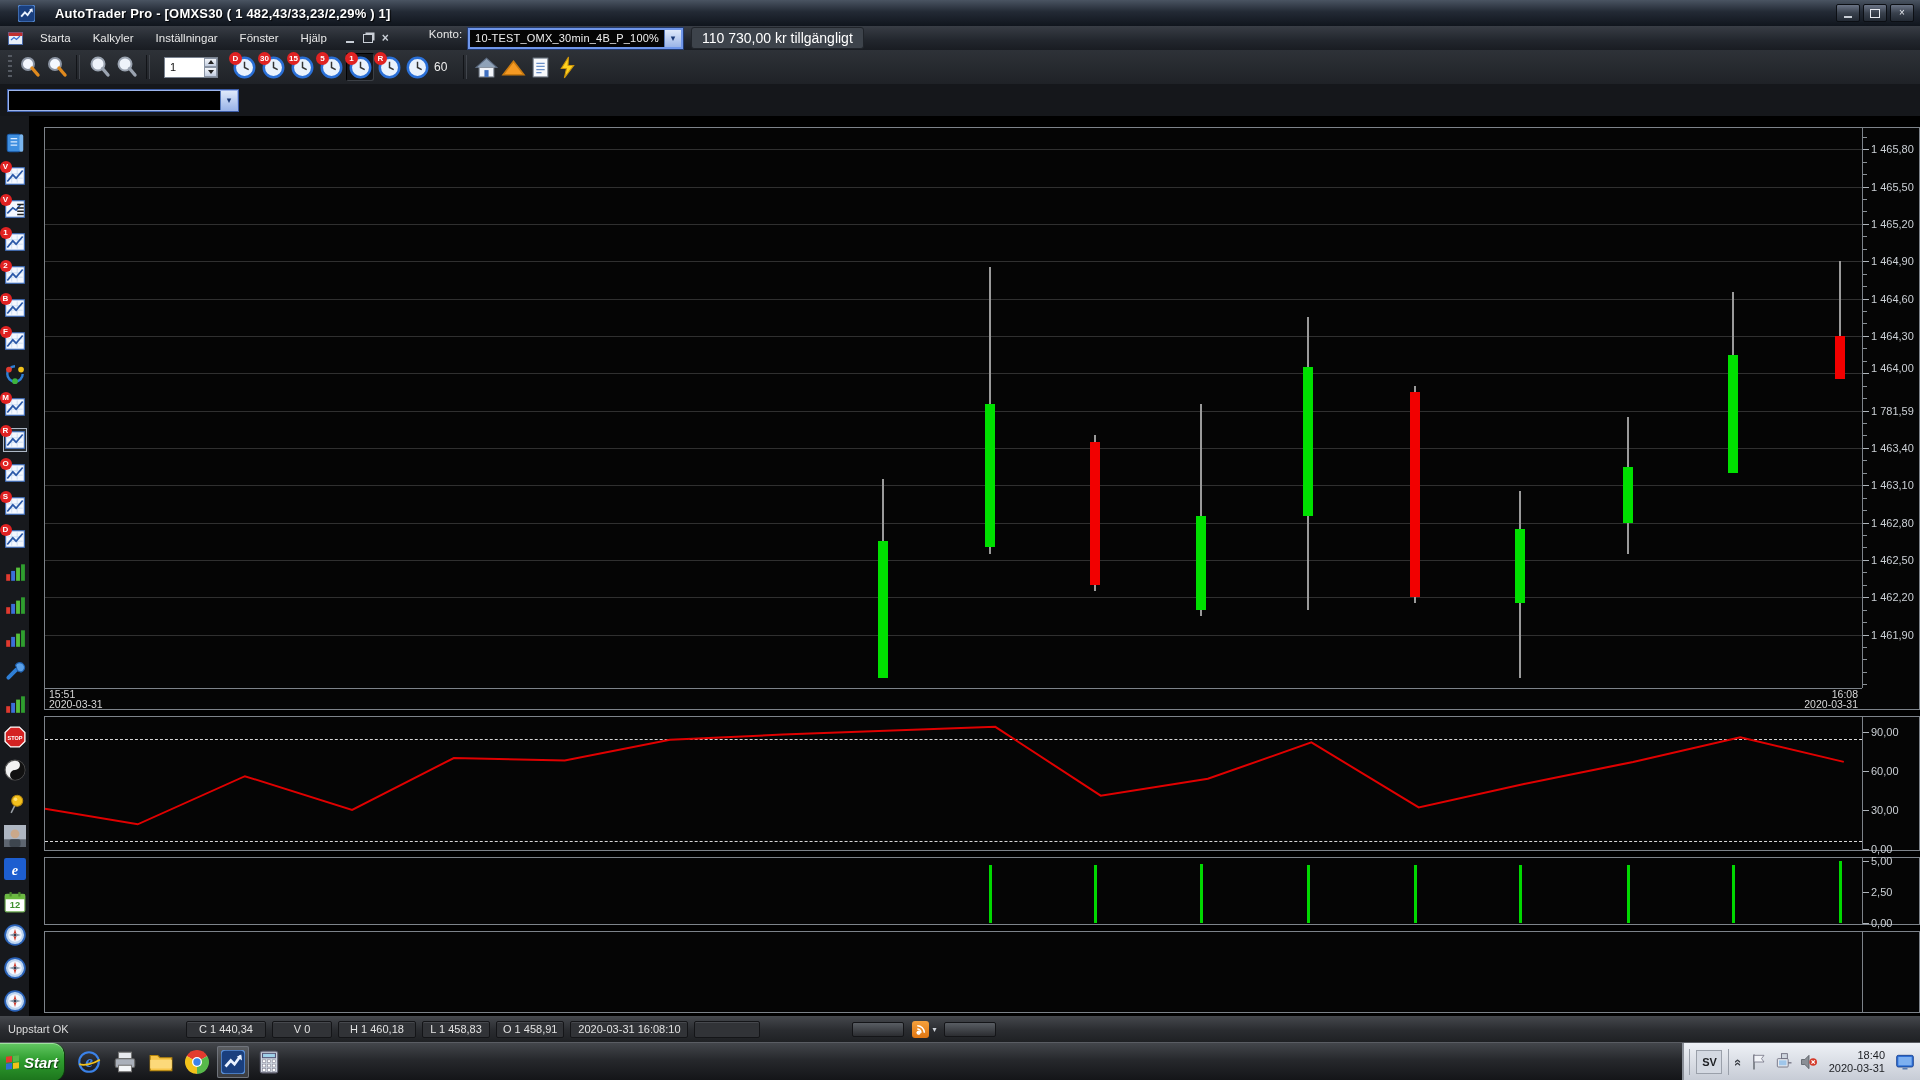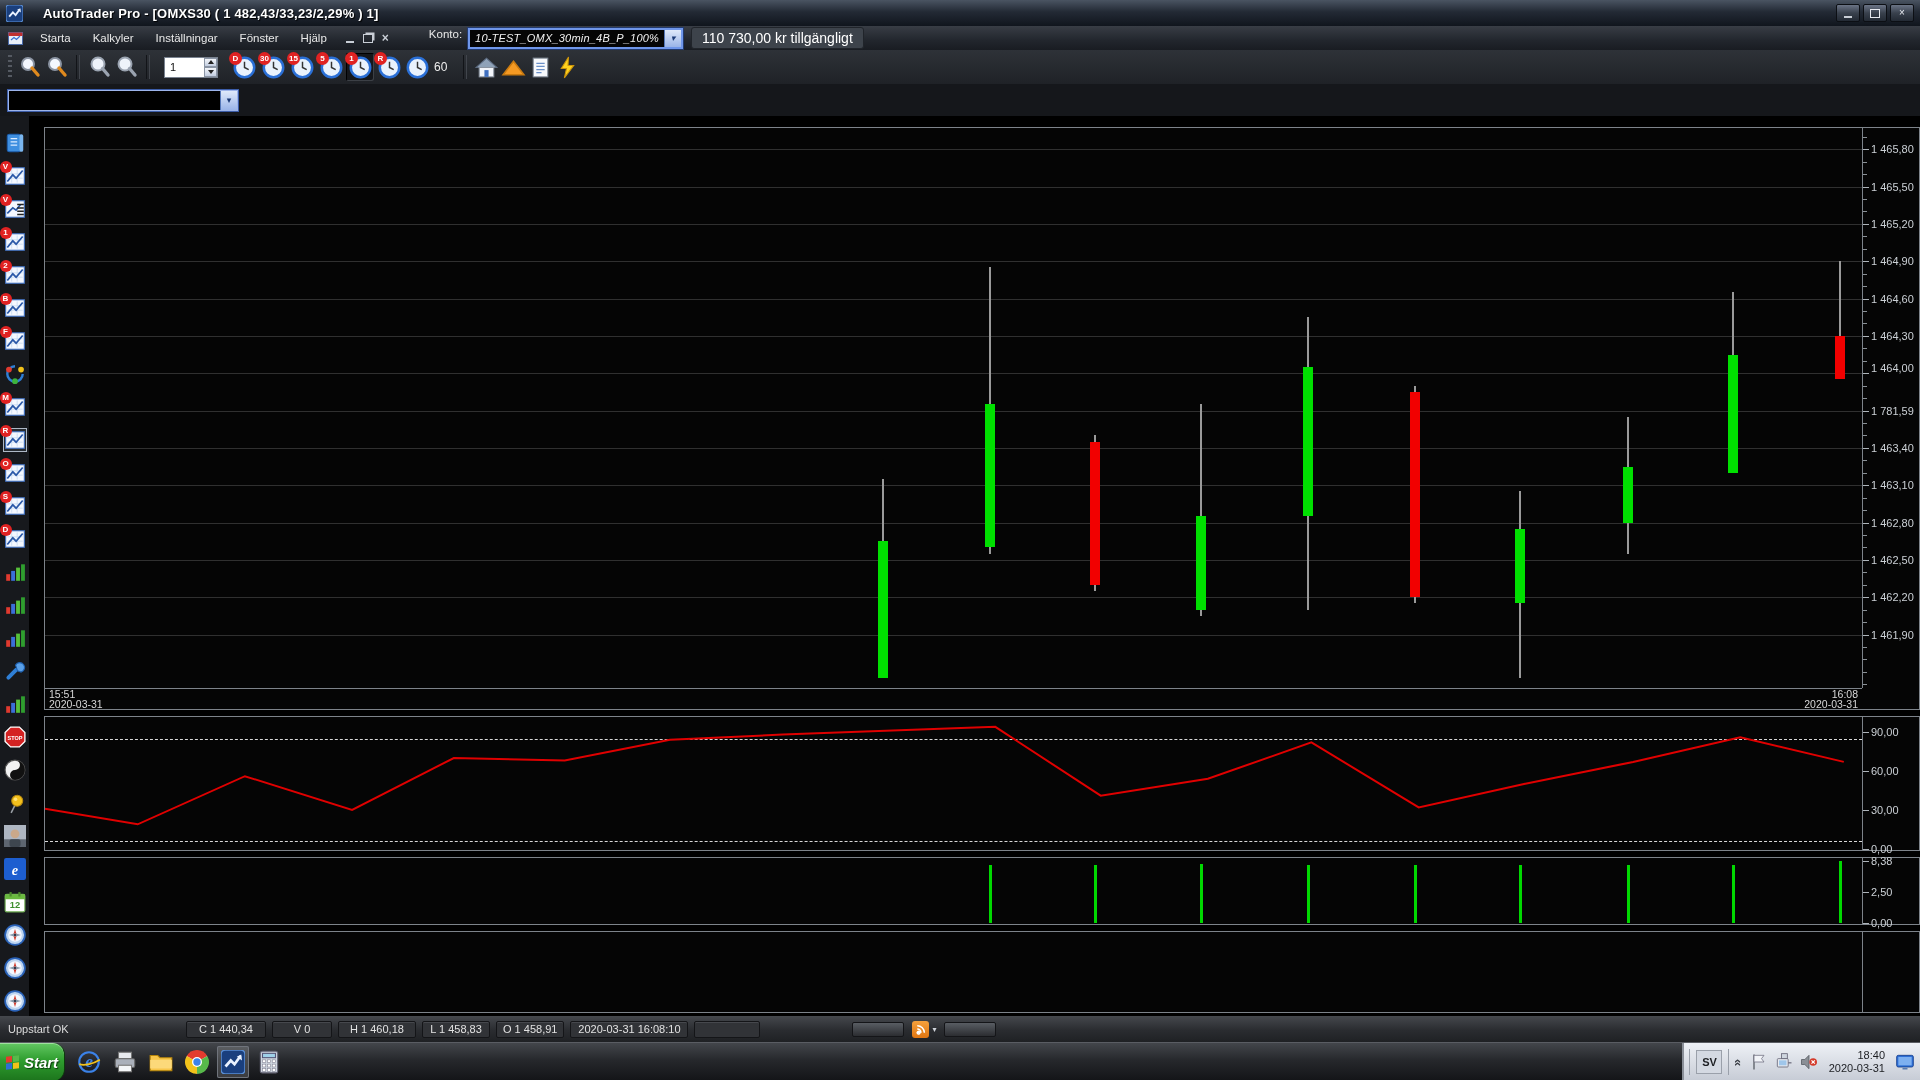--- a/index.html
+++ b/index.html
@@ -1,41 +1,41 @@
 <!DOCTYPE html>
 <html><head>
 <meta charset="utf-8">
 <style>
   html,body{margin:0;padding:0;background:#000;}
   .screen{position:relative;width:1920px;height:1080px;overflow:hidden;background:#000;
           font-family:"Liberation Sans",sans-serif;-webkit-font-smoothing:antialiased;}
   
   .titlebar{position:absolute;left:0;top:0;right:0;height:26px;display:flex;align-items:center;
     background:linear-gradient(180deg,#4a5462 0%,#232a35 45%,#10151d 100%);
-    border-bottom:1px solid #000;padding-left:6px;}
+    border-bottom:1px solid #000;padding-left:18px;}
   .app-logo{width:17px;height:17px;flex:0 0 auto;}
   .title-text{color:#fff;font-weight:bold;font-size:13px;margin-left:20px;letter-spacing:.2px;
     text-shadow:1px 1px 1px #000;}
   .win-controls{margin-left:auto;display:flex;gap:3px;padding-right:6px;}
   .wbtn{width:22px;height:16px;display:flex;align-items:center;justify-content:center;
     background:linear-gradient(#6b7486,#39414d 50%,#232a34);border:1px solid #0c0f14;border-radius:2px;
     color:#e7eaf0;font-size:10px;line-height:10px;}
   .wbtn .maxbox{width:8px;height:7px;border:1.5px solid #e7eaf0;display:block;}
   
   .menubar{position:absolute;left:0;top:26px;right:0;height:24px;display:flex;align-items:center;
     background:linear-gradient(180deg,#383d45,#22262d 60%,#191c22);color:#e8e8e8;font-size:11.5px;}
   .child-icon{width:15px;height:13px;margin:0 6px 0 8px;}
   .menu-item{padding:0 11px;line-height:24px;cursor:default;}
   .child-controls{display:flex;align-items:center;gap:9px;margin:0 14px 0 8px;color:#c9ced6;}
   .cc-min{width:8px;height:8px;border-bottom:2px solid #c9ced6;}
   .cc-restore{width:8px;height:7px;border:1.5px solid #c9ced6;box-shadow:2px -2px 0 -0.5px #c9ced6;}
   .cc-close{font-size:12px;font-weight:bold;line-height:12px;}
   .konto-label{margin:0 6px 8px 10px;padding-left:16px;}
   .konto-combo{display:flex;align-items:center;height:17px;background:#050505;
-    border:2px solid #6f96ea;box-shadow:0 0 0 1px #223a6e;font-style:italic;}
+    border:2px solid #6f96ea;box-shadow:0 0 0 1px #223a6e;}
   .konto-value{color:#f0f0f0;font-size:11px;padding:0 5px;letter-spacing:.2px;white-space:nowrap;}
   .dd-btn{width:16px;height:100%;display:flex;align-items:center;justify-content:center;
     background:linear-gradient(#dfe9fa,#9ab4e8);border-left:1px solid #5577b8;color:#1b3a77;font-size:9px;}
   .balance{margin-left:8px;background:#3d434b;border:1px solid #20242a;border-radius:3px;
     padding:2px 10px;color:#fff;font-size:14px;white-space:nowrap;}
   
   .toolbar{position:absolute;left:0;top:50px;right:0;height:34px;display:flex;align-items:center;
     background:linear-gradient(#2e3238,#1f2227);padding-left:8px;}
   .grip{width:4px;height:24px;margin-right:4px;background:repeating-linear-gradient(#555a62 0 2px,transparent 2px 5px);}
   .tbtn{width:27px;height:27px;display:flex;align-items:center;justify-content:center;background:transparent;
@@ -652,21 +652,21 @@
           <div class="volbar" style="left: 1155px; top: 6px; height: 59px; background: rgb(0, 216, 0);"></div>
           <div class="volbar" style="left: 1262px; top: 6.6px; height: 58.4px; background: rgb(0, 216, 0);"></div>
           <div class="volbar" style="left: 1369px; top: 6.6px; height: 58.4px; background: rgb(0, 216, 0);"></div>
           <div class="volbar" style="left: 1474px; top: 6.6px; height: 58.4px; background: rgb(0, 216, 0);"></div>
           <div class="volbar" style="left: 1582px; top: 6.6px; height: 58.4px; background: rgb(0, 216, 0);"></div>
           <div class="volbar" style="left: 1687px; top: 6.6px; height: 58.4px; background: rgb(0, 216, 0);"></div>
           <div class="volbar" style="left: 1794px; top: 2.9px; height: 62.1px; background: rgb(0, 216, 0);"></div>
         </div>
       <div class="gutter" id="volGutter">
           <div class="gtick" style="top: 2.9px; width: 6px;"></div>
-          <div class="glbl" style="top: 2.9px;">8,38</div>
+          <div class="glbl" style="top: 2.9px;">5,00</div>
           <div class="gtick" style="top: 33.9px; width: 6px;"></div>
           <div class="glbl" style="top: 33.9px;">2,50</div>
           <div class="gtick" style="top: 65px; width: 6px;"></div>
           <div class="glbl" style="top: 65px;">0,00</div>
         </div>
     </div>
   </div>
 
   <div class="panel" id="emptyPanel" style="top:931px;height:82px;">
     <div class="p-row">

